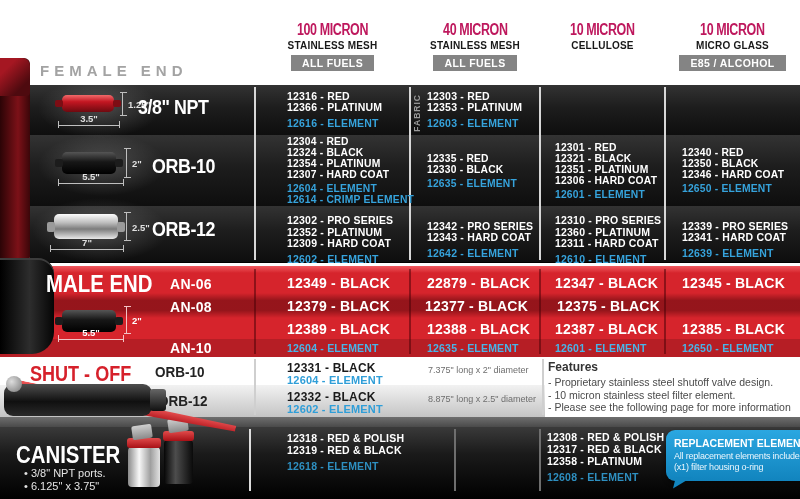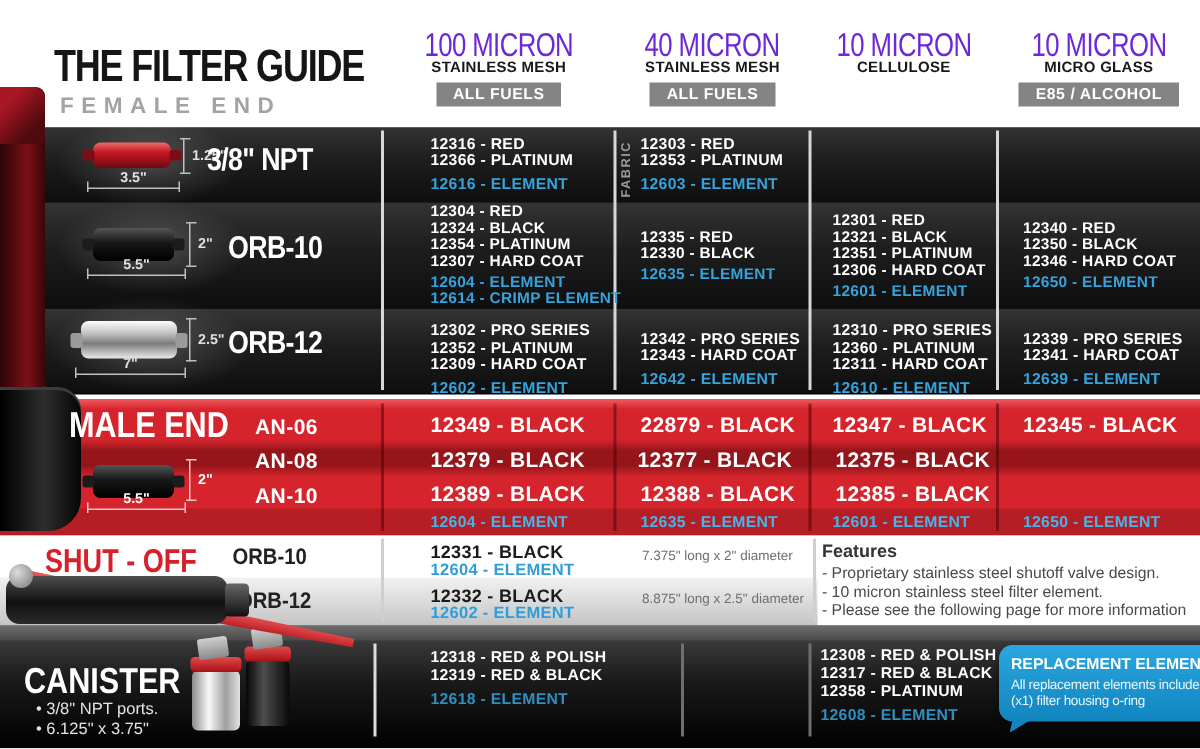--- a/index.html
+++ b/index.html
@@ -8,21 +8,21 @@
   .abs{position:absolute;}
   .cond{display:inline-block;transform:scaleX(.8);transform-origin:left center;white-space:nowrap;}
   .condc{display:inline-block;transform:scaleX(.78);transform-origin:center;white-space:nowrap;}
 
   
   .brand-title{left:36px;top:28px;font-size:30px;font-weight:800;letter-spacing:-1px;color:#151515;}
   .brand-sub{left:40px;top:62px;font-size:15px;font-weight:700;letter-spacing:5px;color:#a3a3a3;}
   .cols{position:absolute;left:255px;width:545px;display:grid;grid-template-columns:155px 130px 125px 135px;}
   .hdr{top:0;height:85px;}
   .hcol{display:flex;flex-direction:column;align-items:center;padding-top:20px;}
-  .micron{font-size:22px;font-weight:400;color:#6d28d9;letter-spacing:-.5px;line-height:20px;}
+  .micron{font-size:16px;font-weight:700;color:#be185d;letter-spacing:-.5px;line-height:20px;}
   .media{font-size:10px;font-weight:700;color:#181818;letter-spacing:.2px;margin-top:0px;}
   .badge{margin-top:4px;background:#848484;color:#fff;font-size:10.5px;font-weight:700;
          padding:2px 11px;letter-spacing:.4px;white-space:nowrap;}
 
   
   .panel-female{left:30px;top:85px;width:770px;height:177px;background:#101010;}
   .frow{position:absolute;left:0;right:0;background:linear-gradient(180deg,#333 0%,#1d1d1d 45%,#0e0e0e 100%);border-bottom:1px solid #000;}
   .fr-1{top:0;height:50px;} .fr-2{top:50px;height:71px;} .fr-3{top:121px;height:56px;}
   .panel-male{left:0;top:266px;width:800px;height:91px;background:#d6242c;}
   .panel-male::before{content:'';position:absolute;top:0;left:0;right:0;height:7px;
@@ -62,21 +62,21 @@
   .mre{top:341px;height:15px;}
   .mrow .part{font-size:14px;} .mre .elem{font-size:10.5px;color:#49b4e8;}
 
   
   .conn{z-index:4;color:#fff;font-weight:800;font-size:21px;letter-spacing:-.5px;}
   .conn .cond{transform:scaleX(.85);}
   .lbl-npt{left:138px;top:95px;} .lbl-orb10{left:152px;top:154px;} .lbl-orb12{left:152px;top:217px;}
   .male-title{left:46px;top:270px;z-index:4;color:#fff;font-weight:800;font-size:24px;}
   .male-title .cond{transform:scaleX(.85);}
   .an-lbl{left:170px;z-index:4;color:#fff;font-weight:800;font-size:14px;letter-spacing:.3px;}
-  .an1{top:276px;} .an2{top:299px;} .an3{top:322px;}
+  .an1{top:276px;} .an2{top:299px;} .an3{top:340px;}
   .so-title{left:30px;top:361px;z-index:4;color:#d6212b;font-weight:800;font-size:22px;}
   .so-title .cond{transform:scaleX(.82);}
   .so-orb{z-index:4;color:#222;font-weight:800;font-size:15px;}
   .so-orb .cond{transform:scaleX(.9);}
   .so-orb1{left:155px;top:363px;} .so-orb2{left:158px;top:392px;}
   .can-title{left:16px;top:441px;z-index:4;color:#fff;font-weight:800;font-size:24px;}
   .can-title .cond{transform:scaleX(.85);}
   .can-bullets{left:24px;top:467px;z-index:4;color:#e4e4e4;font-size:11px;line-height:13px;font-weight:400;}
 
   
@@ -174,21 +174,20 @@
   <div class="vsep msep" style="left:254px"></div>
   <div class="vsep msep" style="left:409px"></div>
   <div class="vsep msep" style="left:539px"></div>
   <div class="vsep msep" style="left:664px"></div>
   <div class="vsep ssep" style="left:254px"></div>
   <div class="vsep ssep" style="left:542px"></div>
   <div class="vsep csep lt" style="left:249px"></div>
   <div class="vsep csep" style="left:454px"></div>
   <div class="vsep csep" style="left:539px"></div>
 
-  <div class="abs brand-title"><span class="cond">THE FILTER GUIDE</span></div>
   <div class="abs brand-sub">FEMALE END</div>
   <div class="cols hdr">
     <div class="hcol">
       <div class="micron"><span class="condc">100 MICRON</span></div>
       <div class="media">STAINLESS MESH</div>
       <div class="badge">ALL FUELS</div>
     </div>
     <div class="hcol">
       <div class="micron"><span class="condc">40 MICRON</span></div>
       <div class="media">STAINLESS MESH</div>
@@ -397,20 +396,23 @@
     <div class="cell c4">
         <div class="part">12375 - BLACK</div>
       </div>
   </div>
   <div class="cols mrow mr3">
     <div class="cell c1">
         <div class="part">12389 - BLACK</div>
       </div>
     <div class="cell c2">
         <div class="part">12388 - BLACK</div>
+      </div>
+    <div class="cell c3">
+        <div class="part">12387 - BLACK</div>
       </div>
     <div class="cell c4">
         <div class="part">12385 - BLACK</div>
       </div>
   </div>
   <div class="cols mrow mre">
     <div class="cell c1">
         <div class="elem">12604 - ELEMENT</div>
       </div>
     <div class="cell c2">

